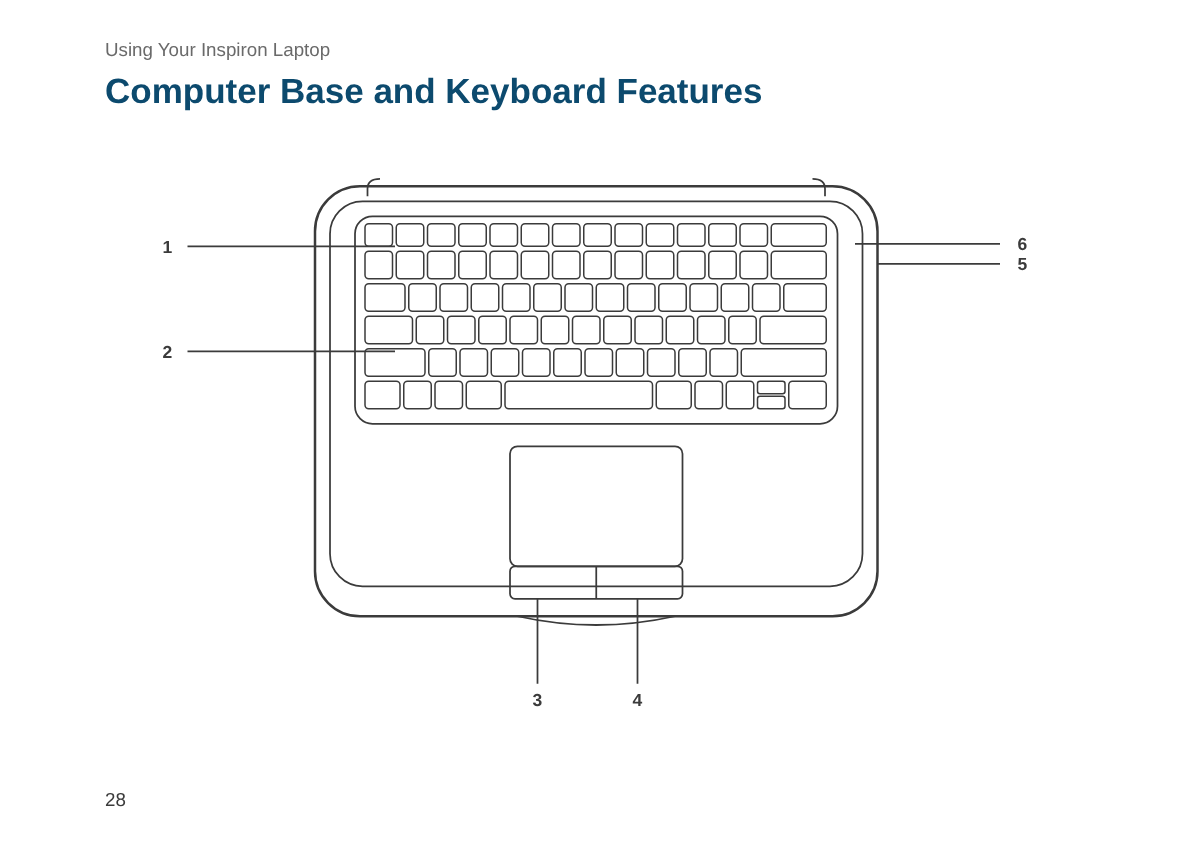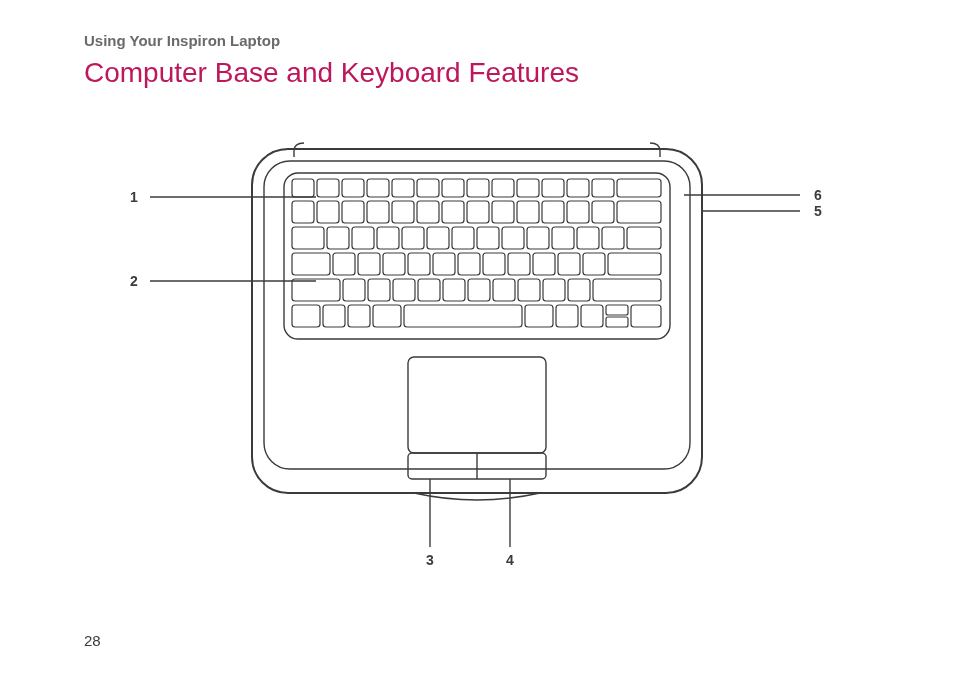--- a/index.html
+++ b/index.html
@@ -5,22 +5,22 @@
 html,body{margin:0;padding:0}
 body{
   width:954px;height:677px;
   background:#fff;
   font-family:"Segoe UI",Arial,sans-serif;
   color:#3b3b3b;
   position:relative;
   box-sizing:border-box;
   padding:32px 84px 0 84px;
 }
-.header{font-size:15px;font-weight:700;color:#6a6a6a;margin-bottom:8px}
-h1{font-size:28px;font-weight:400;margin:0 0 28px 0;color:#be185d}
+.header{font-size:15px;font-weight:400;color:#6a6a6a;margin-bottom:8px}
+h1{font-size:28px;font-weight:700;margin:0 0 28px 0;color:#0c4a6e}
 .page-num{position:absolute;left:84px;bottom:28px;font-weight:400;font-size:15px}
 .figure{display:block;margin:0 auto}
 .callout-label{font-size:14px;font-weight:700;fill:#3b3b3b;font-family:"Segoe UI",Arial,sans-serif}
 .line{stroke:#3b3b3b;stroke-width:1.4;fill:none}
 .thin{stroke:#3b3b3b;stroke-width:1.4;fill:none}
 .key{fill:none;stroke:#3b3b3b;stroke-width:1.2}
 .outline{fill:none;stroke:#3b3b3b;stroke-width:2}
 .outline-thin{fill:none;stroke:#3b3b3b;stroke-width:1.4}
 </style>
 </head>

